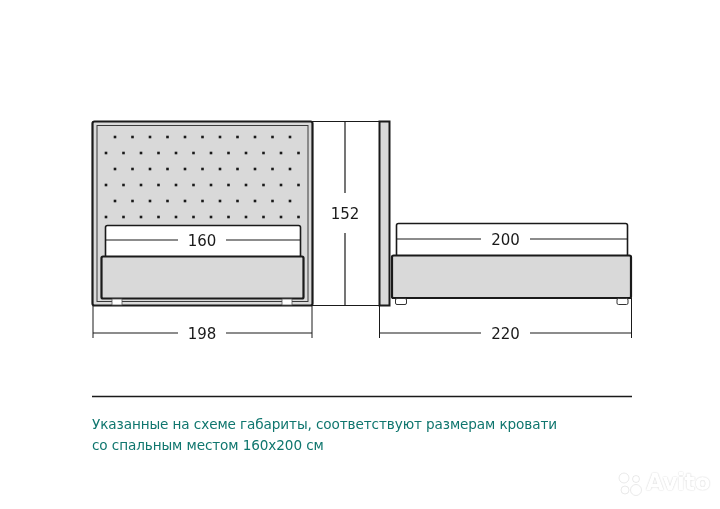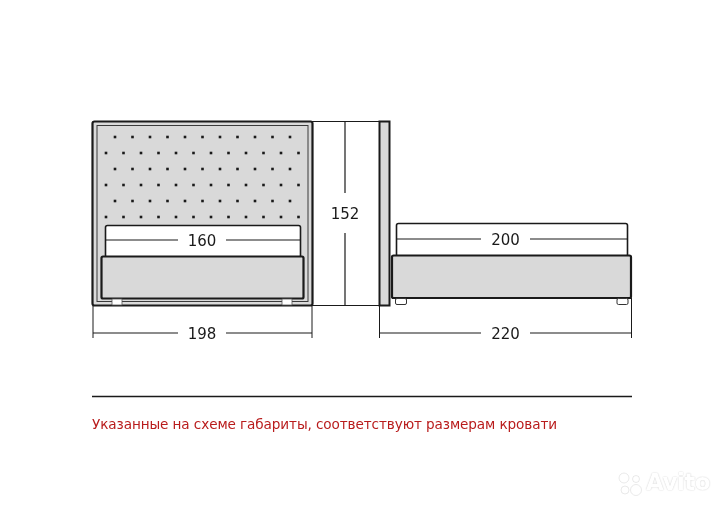--- a/index.html
+++ b/index.html
@@ -27,21 +27,21 @@
       fill: #1a1a1a;
     }
     .caption {
       position: absolute;
       left: 92px;
       top: 414px;
       width: 560px;
       font-family: "DejaVu Sans", sans-serif;
       font-size: 13.6px;
       line-height: 21px;
-      color: #b91c1c;
+      color: #0f766e;
       letter-spacing: -0.1px;
     }
     .caption div { white-space: nowrap; }
     .watermark {
       position: absolute;
       left: 616px;
       top: 468px;
       width: 100px;
       height: 30px;
       opacity: 0.9;
@@ -187,20 +187,21 @@
     <line x1="379.5" y1="333" x2="481" y2="333" stroke="#1a1a1a" stroke-width="1.2"></line>
     <line x1="530" y1="333" x2="631.5" y2="333" stroke="#1a1a1a" stroke-width="1.2"></line>
     <text class="dim-text" x="505.5" y="338.5" text-anchor="middle">220</text>
   </g>
 
   <line x1="92" y1="396.5" x2="632" y2="396.5" stroke="#1a1a1a" stroke-width="1.4"></line>
 </svg>
 
 <div class="caption">
   <div>Указанные на схеме габариты, соответствуют размерам кровати</div>
+  <div>со спальным местом 160x200 см</div>
 </div>
 
 <div class="watermark">
   <svg width="30" height="30" viewBox="0 0 30 30" style="position:absolute;left:0;top:2px;">
     <g fill="#ffffff" stroke="rgba(0,0,0,0.12)" stroke-width="0.8">
       <circle cx="8" cy="8" r="5"></circle>
       <circle cx="20" cy="9" r="3.5"></circle>
       <circle cx="9" cy="20" r="4"></circle>
       <circle cx="20" cy="20" r="5.5"></circle>
     </g>

